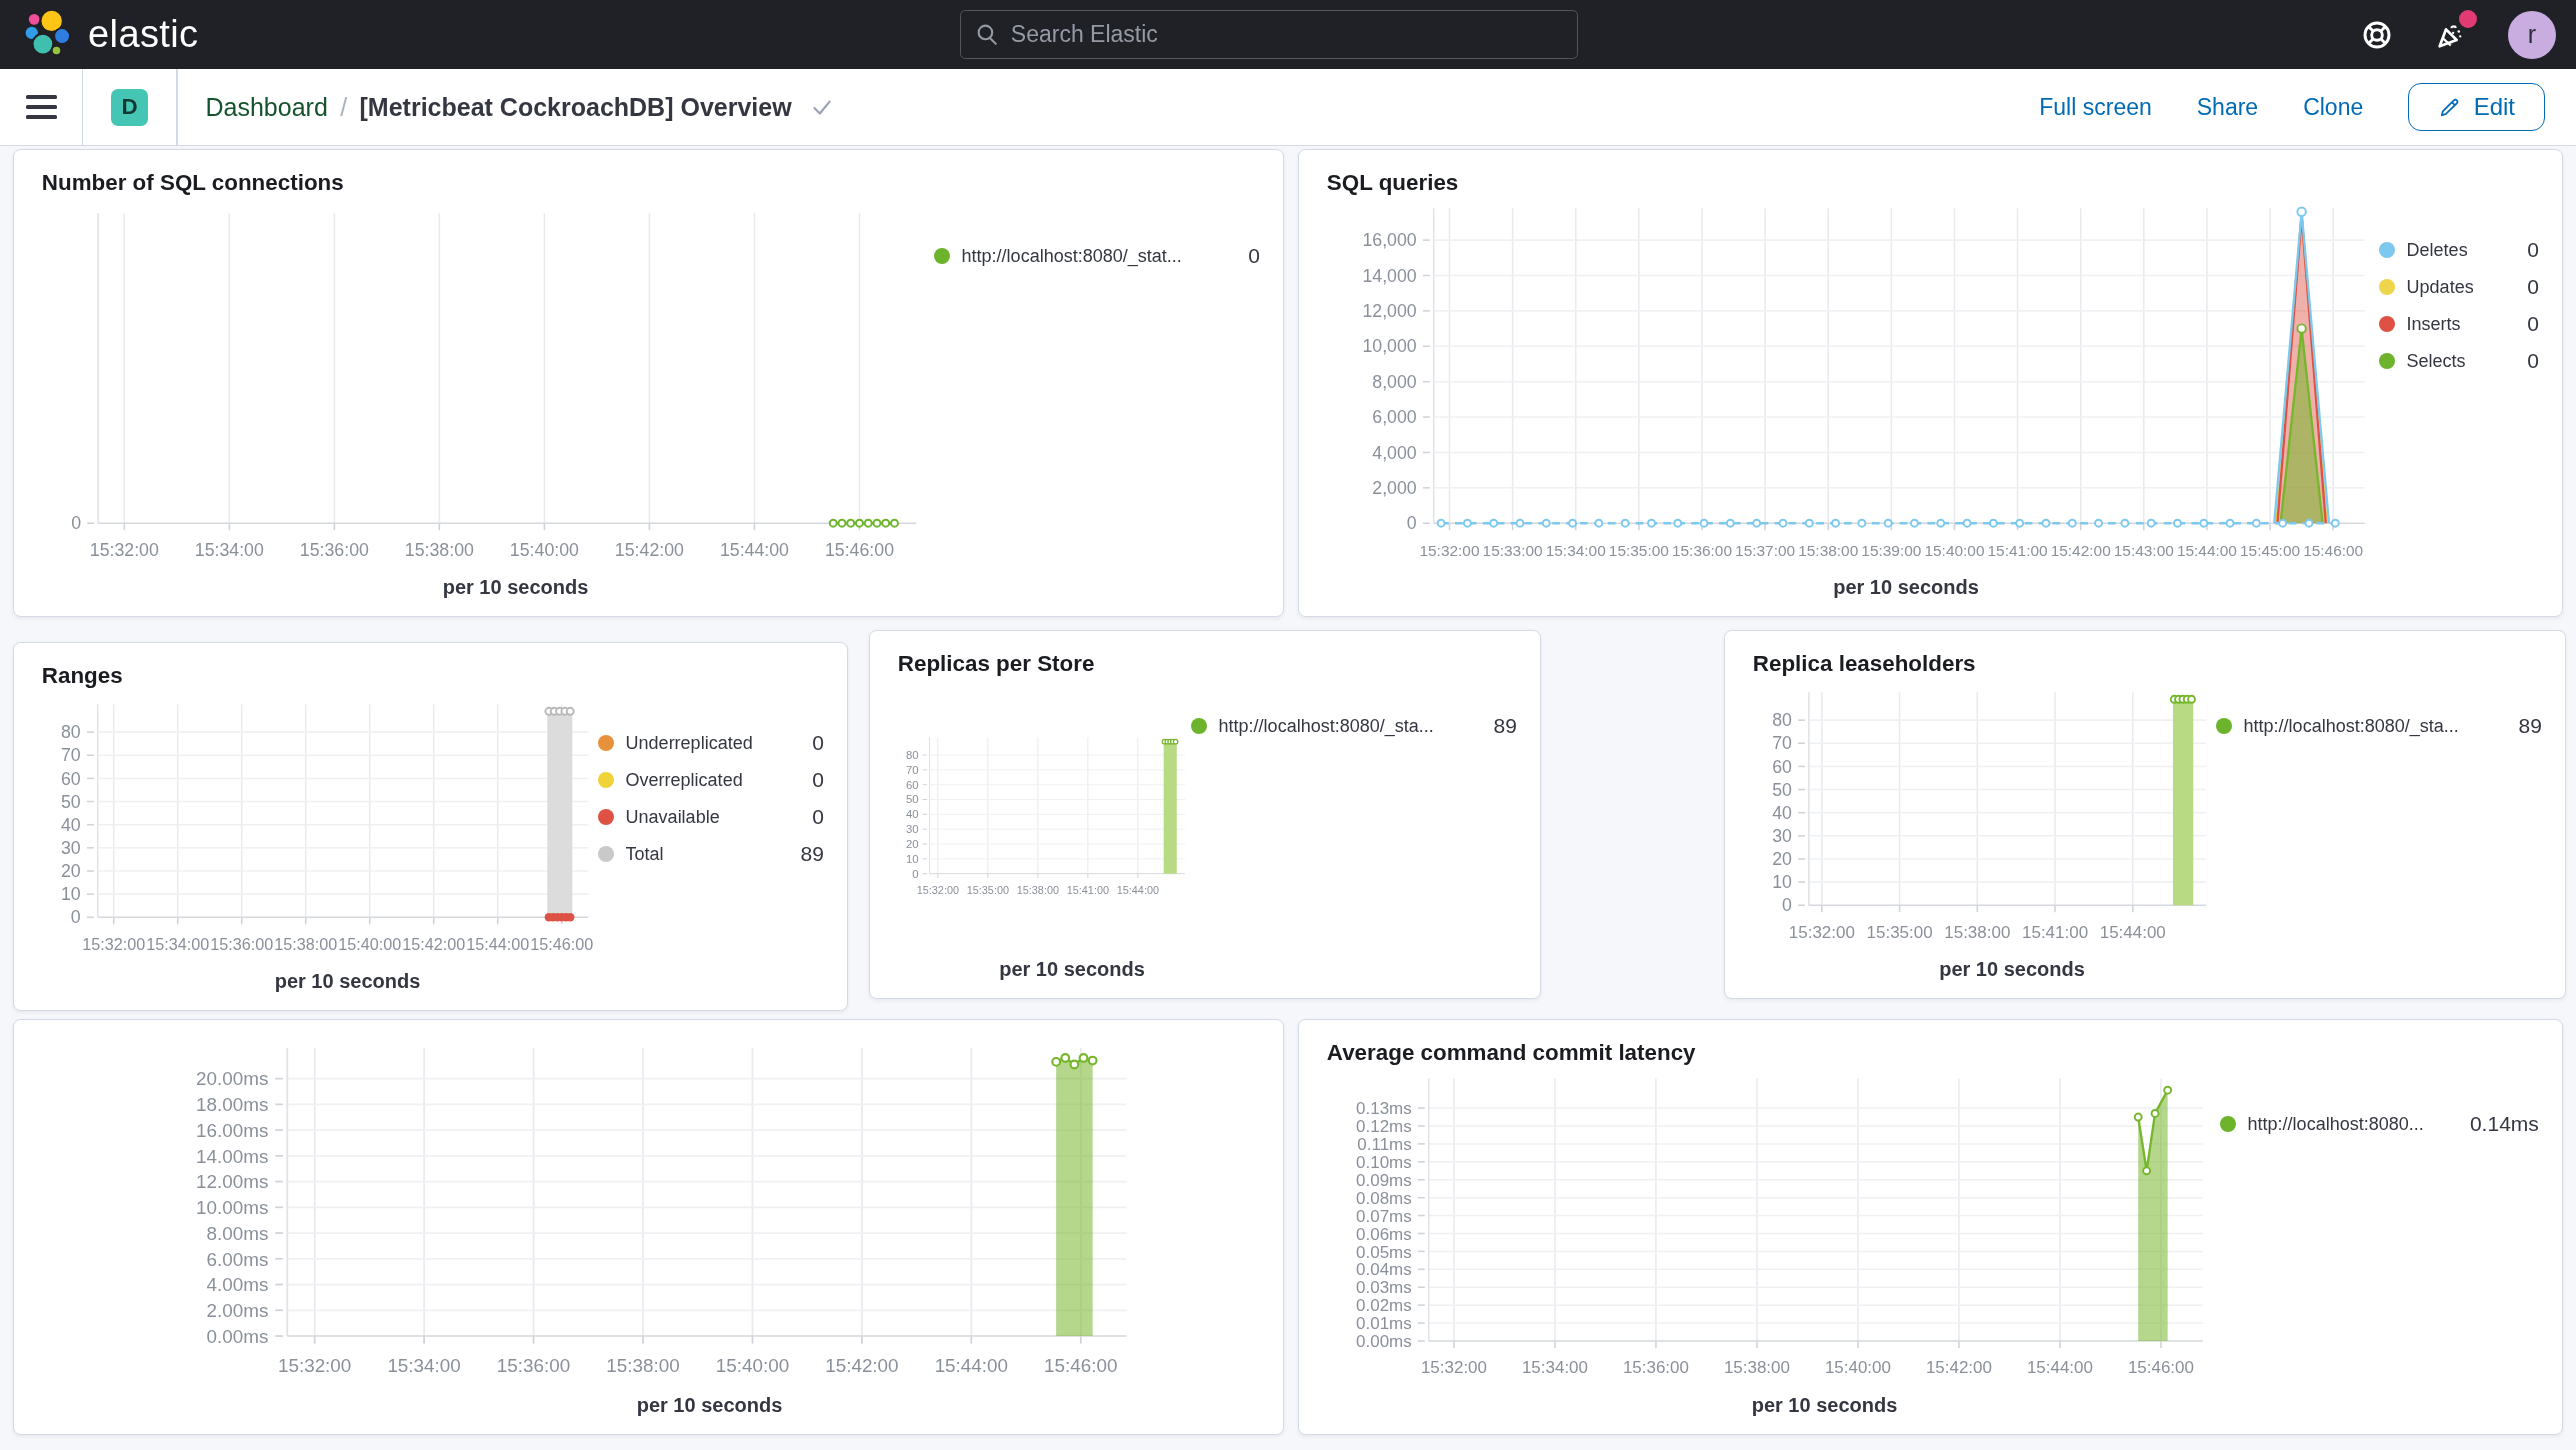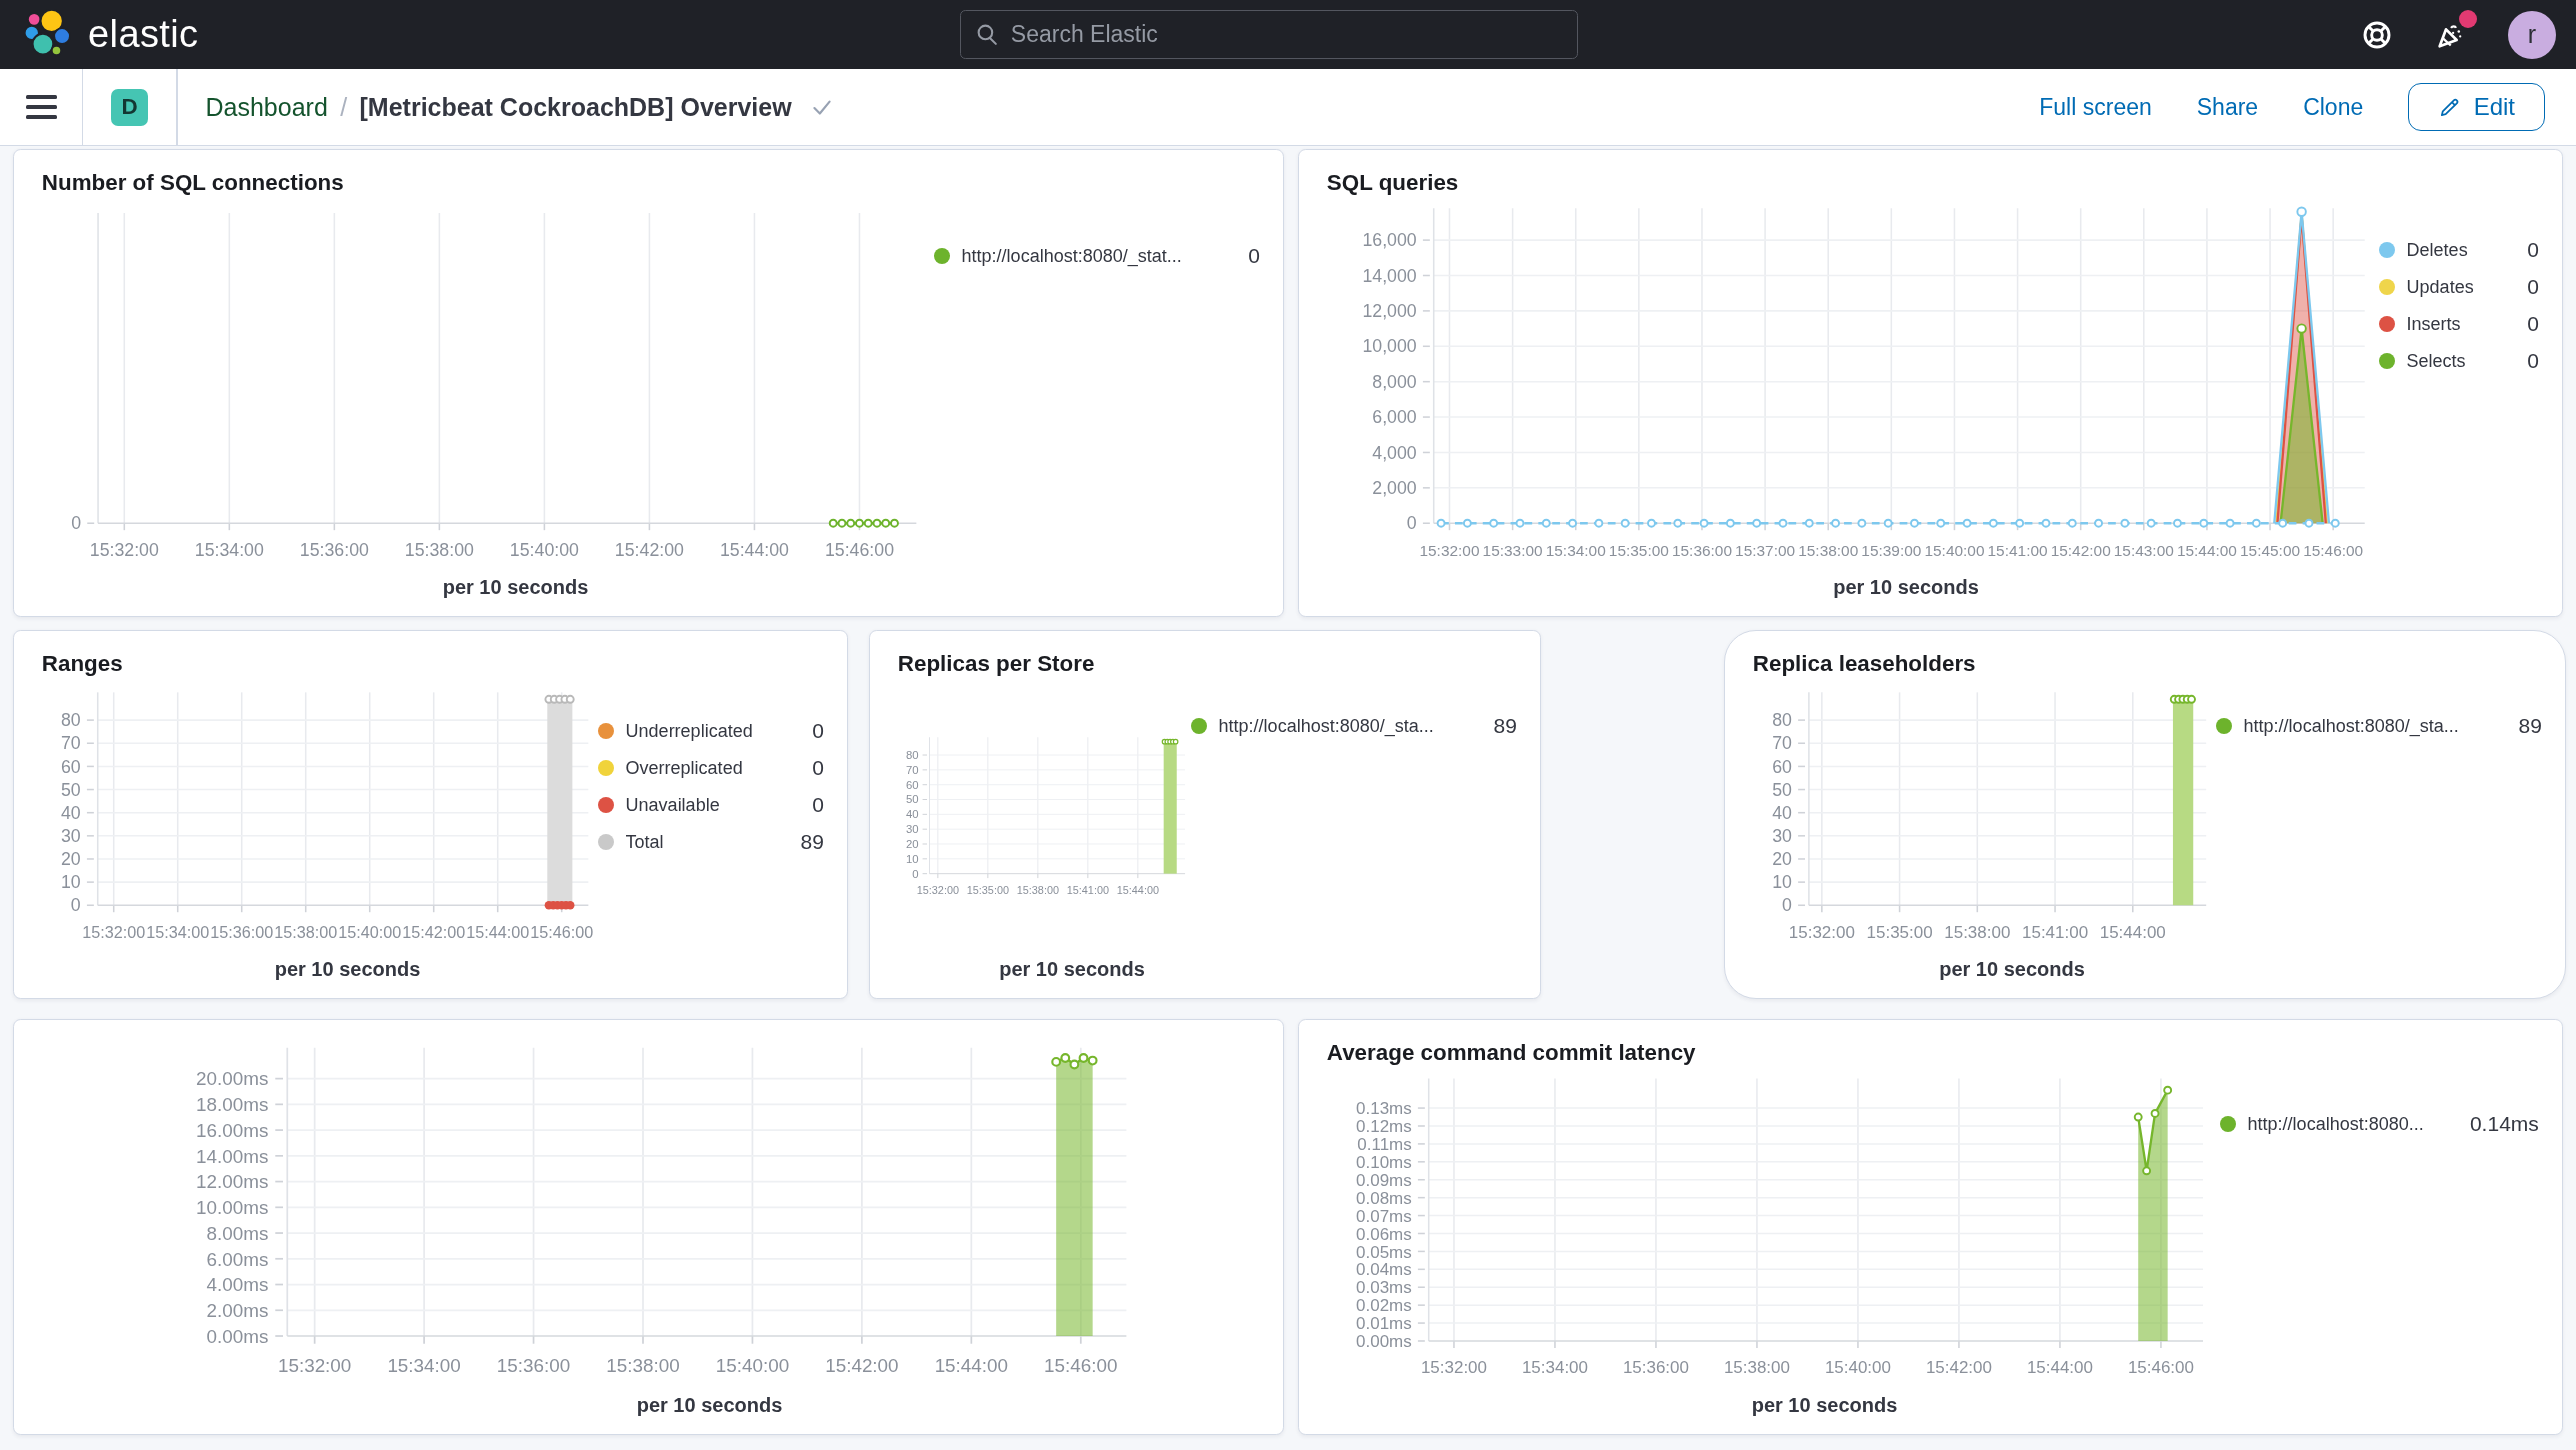--- a/index.html
+++ b/index.html
@@ -340,21 +340,21 @@
         </div>
         <div class="legend-item">
           <span class="dot" style="background-color: rgb(109, 179, 44);"></span>
           <span class="llabel">Selects</span>
           <span class="lvalue">0</span>
         </div>
       </div>
     </div>
   </div>
 
-  <div class="panel" style="left:13px; top:484px; width:835px; height:369px;">
+  <div class="panel" style="left:13px; top:496px; width:835px; height:369px;">
     <div class="panel-title">Ranges</div>
     <div class="panel-body">
       <div class="chart-wrap">
         <svg class="chart" viewBox="0 0 734 356">
             <g font-family="Liberation Sans, sans-serif">
               <line x1="106.73913043478261" y1="16" x2="106.73913043478261" y2="292" stroke="#e8eaee" stroke-width="2"></line>
               <line x1="106.73913043478261" y1="292" x2="106.73913043478261" y2="301" stroke="#cfd2d8" stroke-width="2"></line>
               <text x="106.73913043478261" y="334" font-size="21" text-anchor="middle" fill="#8a909a">15:32:00</text>
               <line x1="189.69565217391306" y1="16" x2="189.69565217391306" y2="292" stroke="#e8eaee" stroke-width="2"></line>
               <line x1="189.69565217391306" y1="292" x2="189.69565217391306" y2="301" stroke="#cfd2d8" stroke-width="2"></line>
@@ -508,21 +508,21 @@
       <div class="legend" style="width:332px; padding-top:34px;">
         <div class="legend-item">
           <span class="dot" style="background-color: rgb(109, 179, 44);"></span>
           <span class="llabel">http://localhost:8080/_sta...</span>
           <span class="lvalue">89</span>
         </div>
       </div>
     </div>
   </div>
 
-  <div class="panel" style="left:1724px; top:484px; width:842px; height:369px;border-radius:32px;">
+  <div class="panel" style="left:1724px; top:484px; width:842px; height:369px;">
     <div class="panel-title">Replica leaseholders</div>
     <div class="panel-body">
       <div class="chart-wrap">
         <svg class="chart" viewBox="0 0 613 356">
             <g font-family="Liberation Sans, sans-serif">
               <line x1="102.79347826086956" y1="16" x2="102.79347826086956" y2="292" stroke="#e8eaee" stroke-width="2"></line>
               <line x1="102.79347826086956" y1="292" x2="102.79347826086956" y2="301" stroke="#cfd2d8" stroke-width="2"></line>
               <text x="102.79347826086956" y="334" font-size="22" text-anchor="middle" fill="#8a909a">15:32:00</text>
               <line x1="203.55434782608694" y1="16" x2="203.55434782608694" y2="292" stroke="#e8eaee" stroke-width="2"></line>
               <line x1="203.55434782608694" y1="292" x2="203.55434782608694" y2="301" stroke="#cfd2d8" stroke-width="2"></line>

